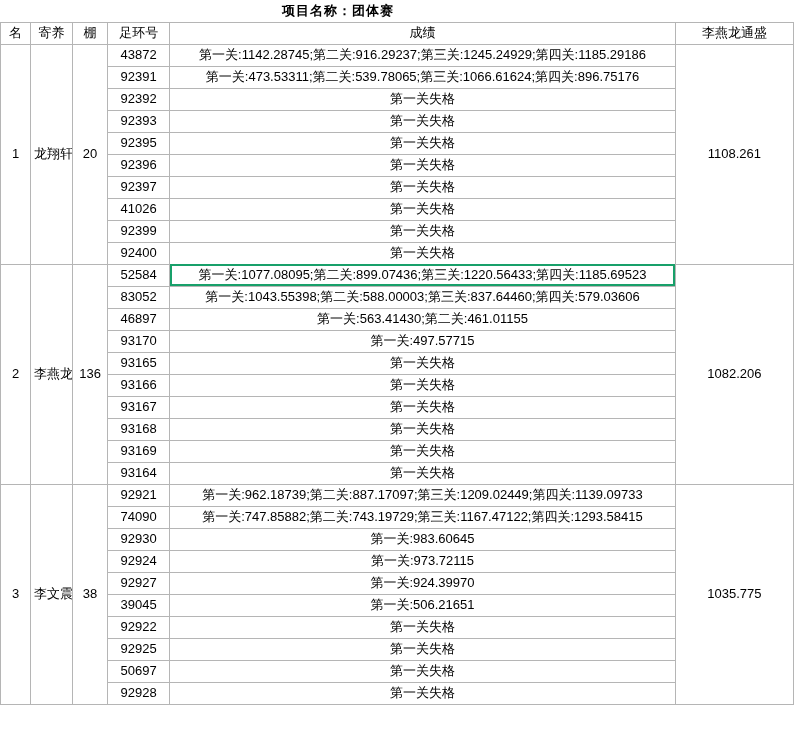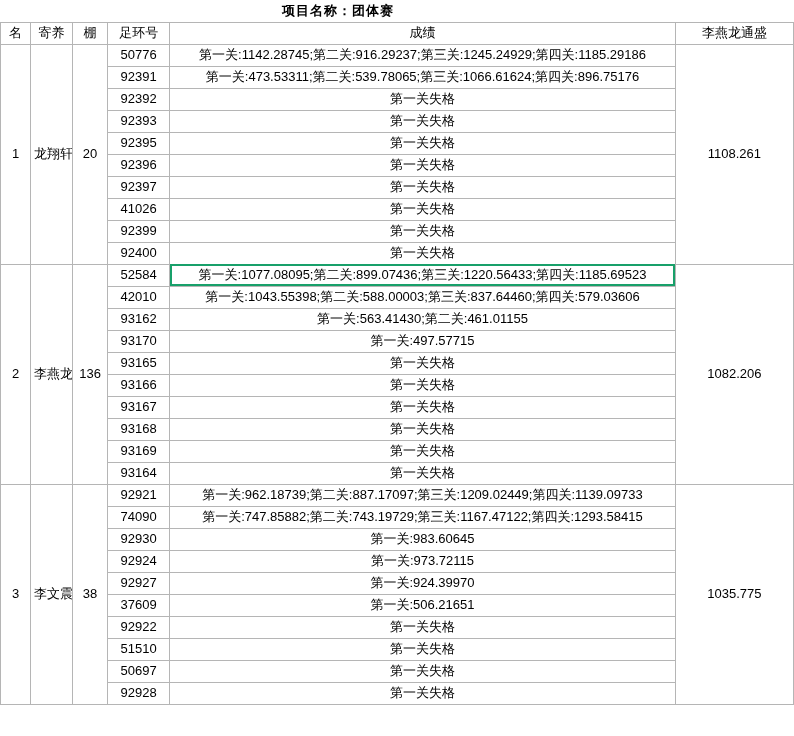--- a/index.html
+++ b/index.html
@@ -104,21 +104,21 @@
         <td>寄养</td>
         <td>棚</td>
         <td>足环号</td>
         <td>成绩</td>
         <td>李燕龙通盛</td>
       </tr>
     <tr>
           <td class="rank-cell" rowspan="10">1</td>
           <td class="owner-cell" rowspan="10">龙翔轩</td>
           <td class="shed-cell" rowspan="10">20</td>
-          <td>50776</td>
+          <td>43872</td>
           <td class="score-cell detail">第一关:1142.28745;第二关:916.29237;第三关:1245.24929;第四关:1185.29186</td>
           <td class="speed-cell" rowspan="10">1108.261</td>
         </tr>
         <tr>
           <td>92391</td>
           <td class="score-cell detail">第一关:473.53311;第二关:539.78065;第三关:1066.61624;第四关:896.75176</td>
         </tr>
         <tr>
           <td>92392</td>
           <td class="score-cell detail">第一关失格</td>
@@ -153,25 +153,25 @@
         </tr>
         <tr class="group-sep">
           <td class="rank-cell" rowspan="10">2</td>
           <td class="owner-cell" rowspan="10">李燕龙通盛</td>
           <td class="shed-cell" rowspan="10">136</td>
           <td>52584</td>
           <td class="score-cell detail highlight">第一关:1077.08095;第二关:899.07436;第三关:1220.56433;第四关:1185.69523</td>
           <td class="speed-cell" rowspan="10">1082.206</td>
         </tr>
         <tr>
-          <td>42010</td>
+          <td>83052</td>
           <td class="score-cell detail">第一关:1043.55398;第二关:588.00003;第三关:837.64460;第四关:579.03606</td>
         </tr>
         <tr>
-          <td>93162</td>
+          <td>46897</td>
           <td class="score-cell detail">第一关:563.41430;第二关:461.01155</td>
         </tr>
         <tr>
           <td>93170</td>
           <td class="score-cell detail">第一关:497.57715</td>
         </tr>
         <tr>
           <td>93165</td>
           <td class="score-cell detail">第一关失格</td>
         </tr>
@@ -213,29 +213,29 @@
         </tr>
         <tr>
           <td>92924</td>
           <td class="score-cell detail">第一关:973.72115</td>
         </tr>
         <tr>
           <td>92927</td>
           <td class="score-cell detail">第一关:924.39970</td>
         </tr>
         <tr>
-          <td>37609</td>
+          <td>39045</td>
           <td class="score-cell detail">第一关:506.21651</td>
         </tr>
         <tr>
           <td>92922</td>
           <td class="score-cell detail">第一关失格</td>
         </tr>
         <tr>
-          <td>51510</td>
+          <td>92925</td>
           <td class="score-cell detail">第一关失格</td>
         </tr>
         <tr>
           <td>50697</td>
           <td class="score-cell detail">第一关失格</td>
         </tr>
         <tr>
           <td>92928</td>
           <td class="score-cell detail">第一关失格</td>
         </tr>

